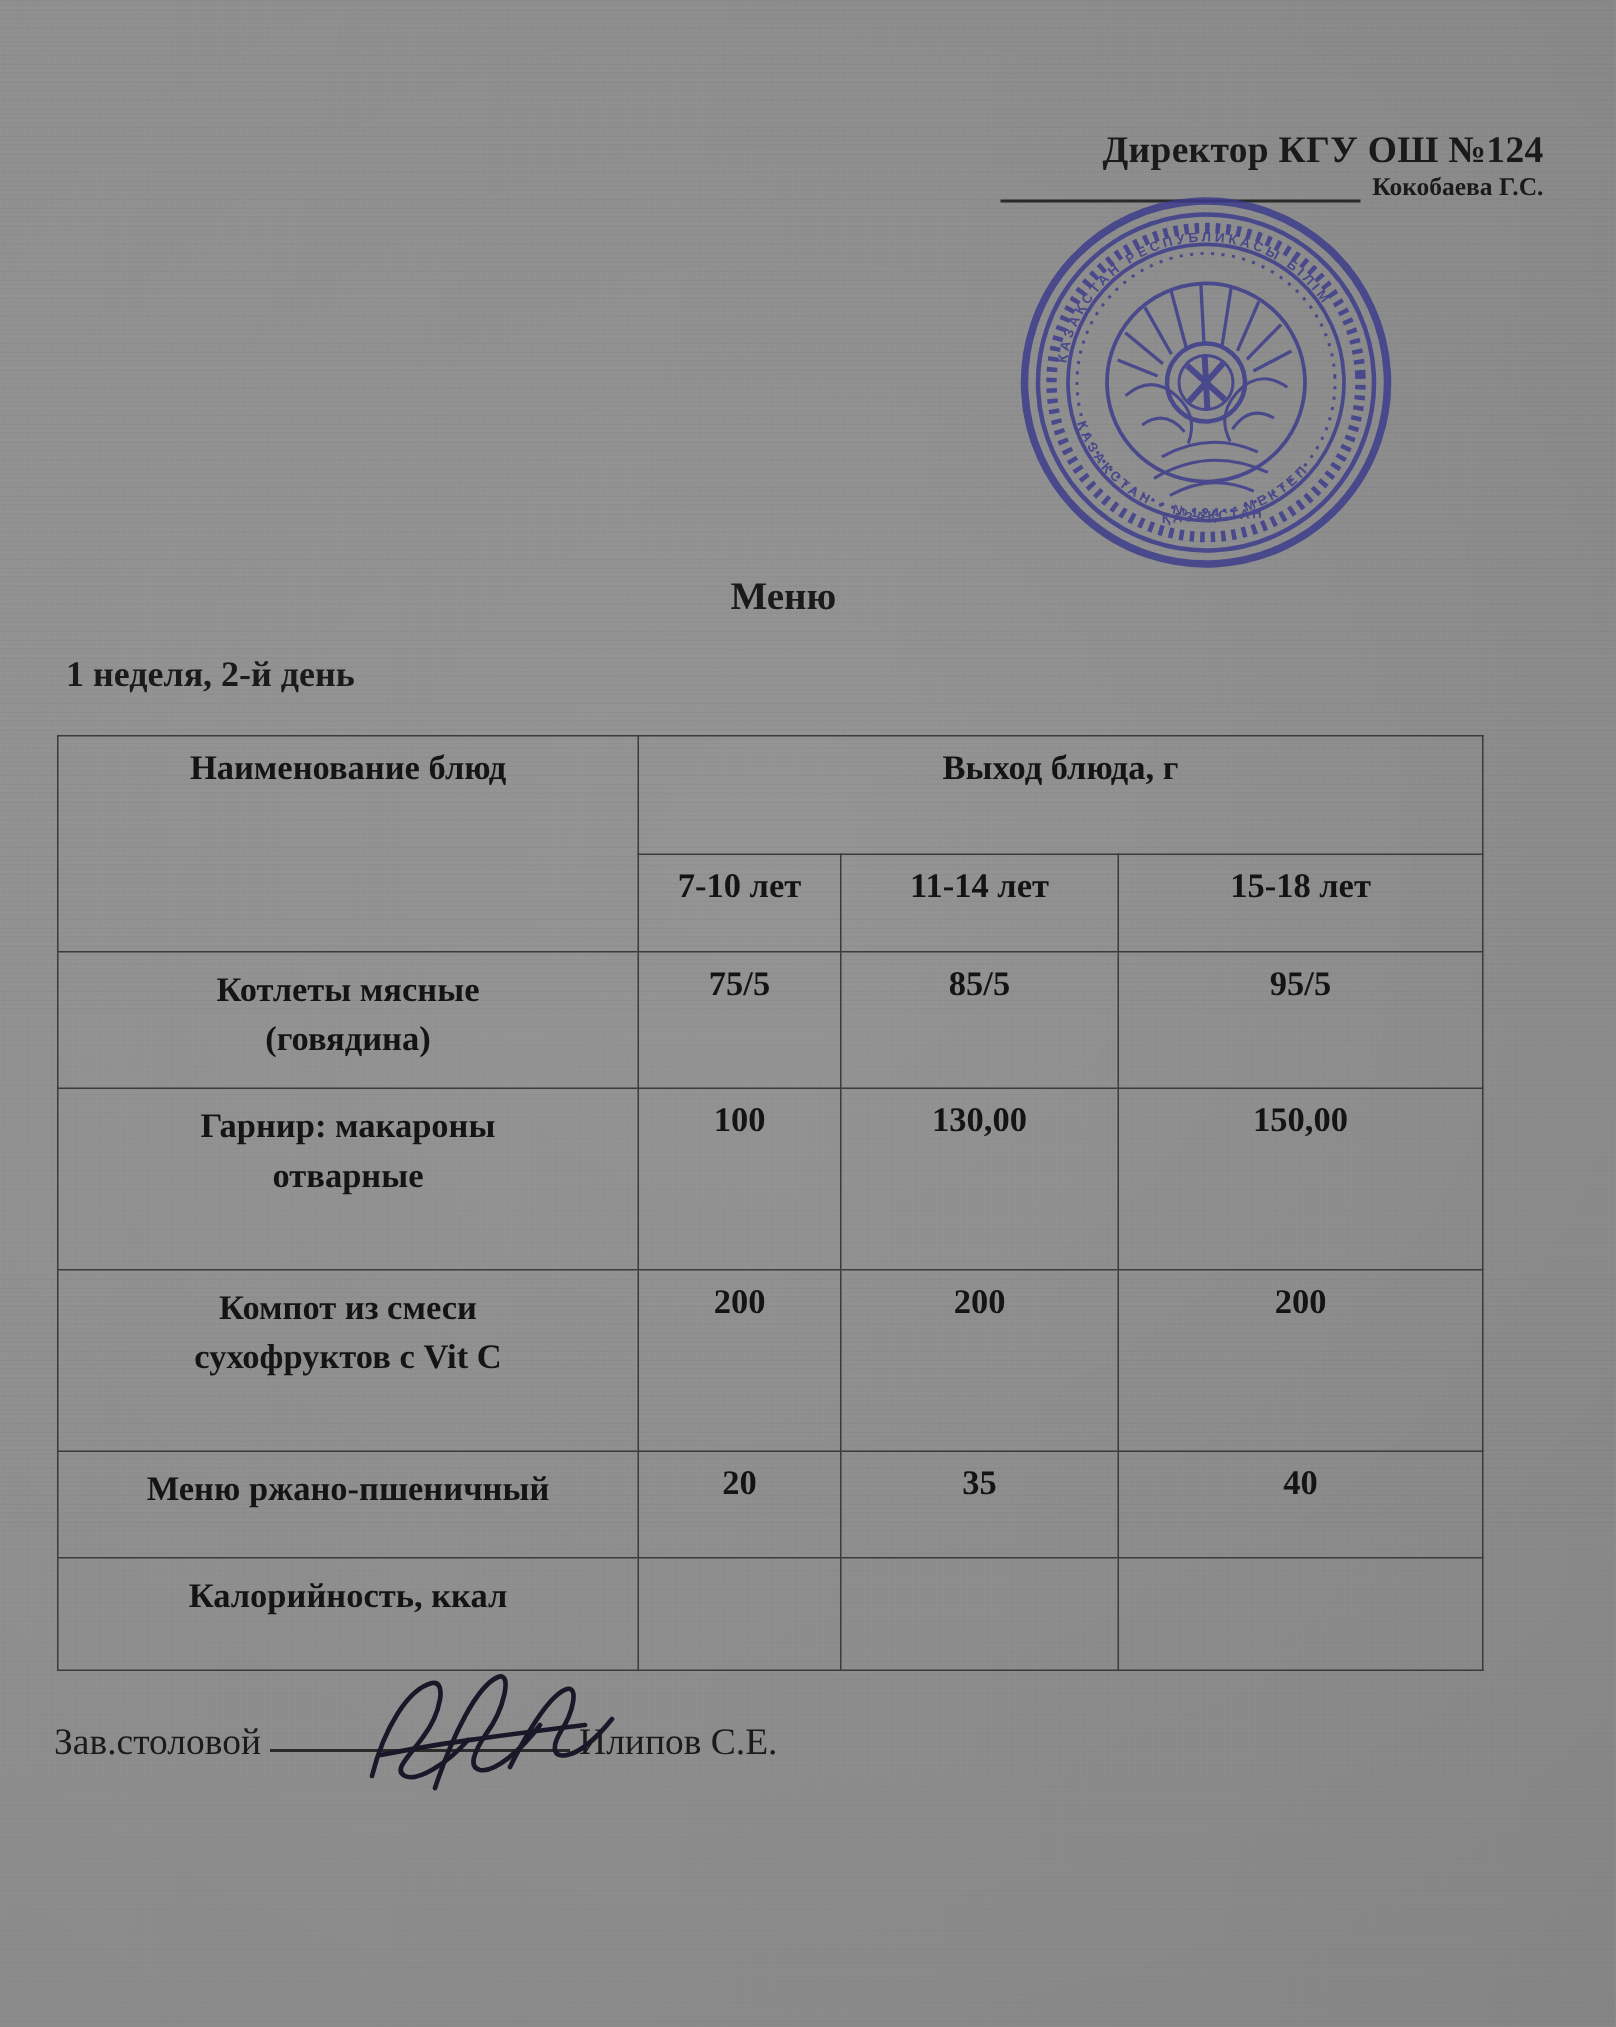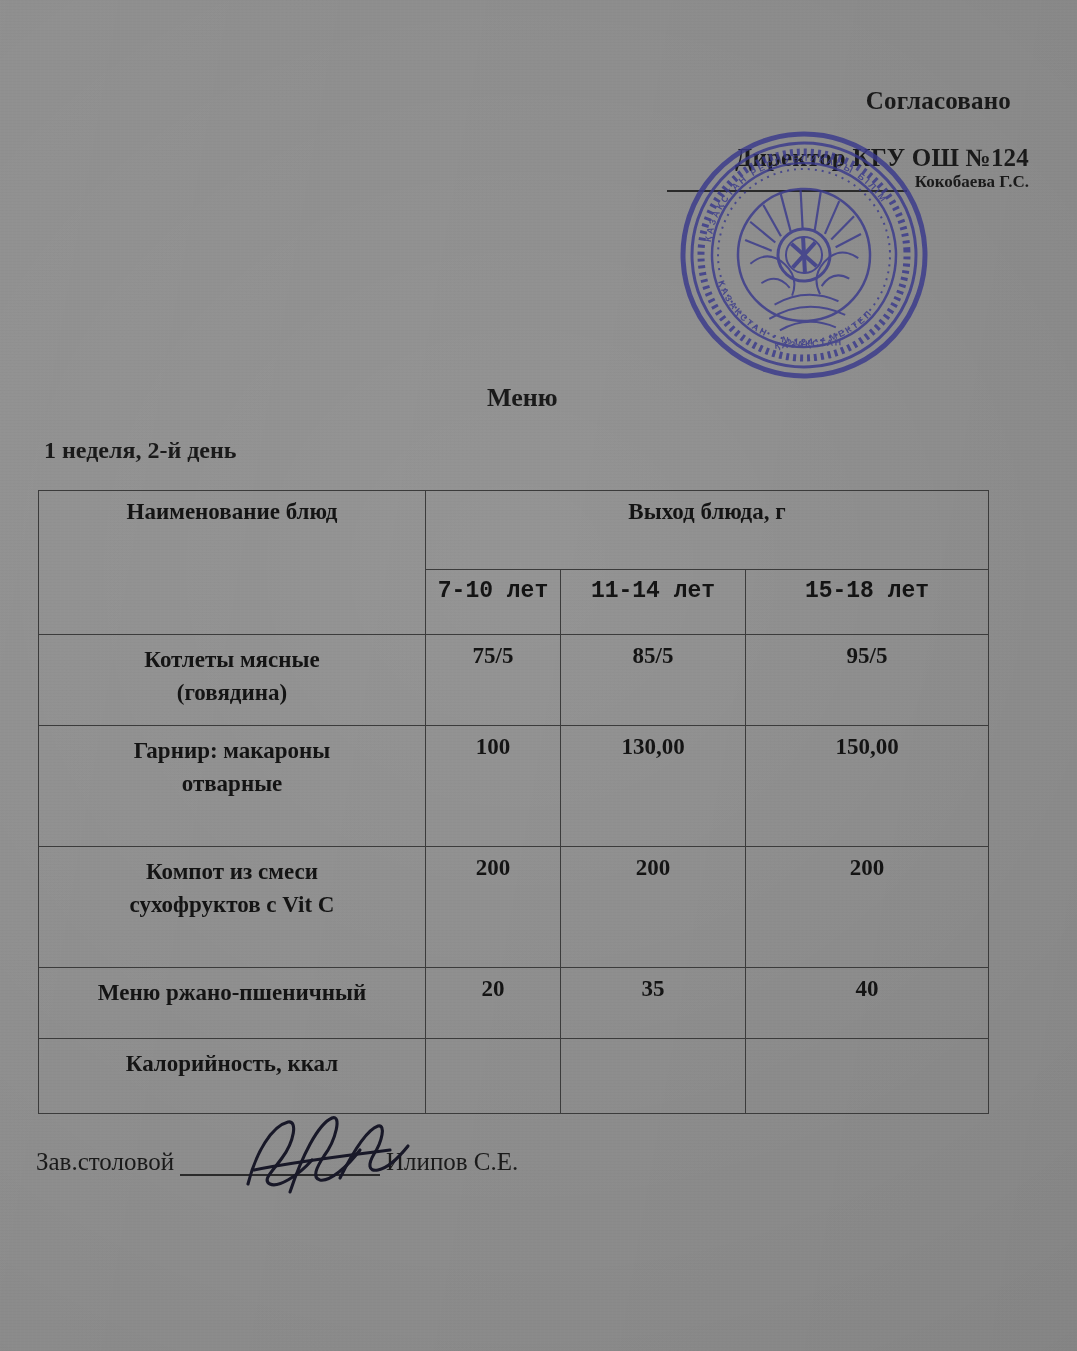--- a/index.html
+++ b/index.html
@@ -126,34 +126,34 @@
     padding: 8px 4px 4px 4px;
   }
   #menu-table th { font-weight: bold; }
   .col-dish   { width: 387px; }
   .col-a1     { width: 135px; }
   .col-a2     { width: 185px; }
   .col-a3     { width: 243px; }
 
   .hdr-dish { height: 118px; vertical-align: top; padding-top: 18px; }
   .hdr-out  { height: 66px;  vertical-align: top; padding-top: 18px; }
-  .hdr-age  { height: 52px;  vertical-align: middle; padding-top: 4px; font-family: Liberation Mono, monospace; }
+  .hdr-age  { height: 52px;  vertical-align: middle; padding-top: 4px; }
 
   .dish-cell { text-align: center; line-height: 1.45; }
   .row-h1 td { height: 78px; }
   .row-h2 td { height: 108px; }
   .row-h3 td { height: 108px; }
   .row-h4 td { height: 58px; }
   .row-h5 td { height: 62px; }
 
   
   #footer { position: absolute; left: 36px; top: 1148px; width: 640px; }
   .foot-row {
     display: flex;
-    align-items: flex-end;
+    align-items: flex-start;
     gap: 6px;
     margin-bottom: 22px;
     position: relative;
   }
   .foot-label { font-size: 25px; white-space: nowrap; }
   .foot-rule {
     width: 200px;
     border-bottom: 2px solid #2a2a2a;
     height: 18px;
   }
@@ -167,21 +167,20 @@
 </style>
 </head>
 <body>
 
 <div id="paper"></div>
 <div id="grain"></div>
 
 <div id="content">
 
   <div id="approval">
-    <div class="appr-line" id="approval-word">Согласовано</div>
 
     <div class="appr-line" id="approval-org">Директор КГУ ОШ №124</div>
 
     <div class="sig-row">
       <div class="sig-rule"></div>
       <div class="sig-name">Кокобаева Г.С.</div>
     </div>
 
   </div>
 

